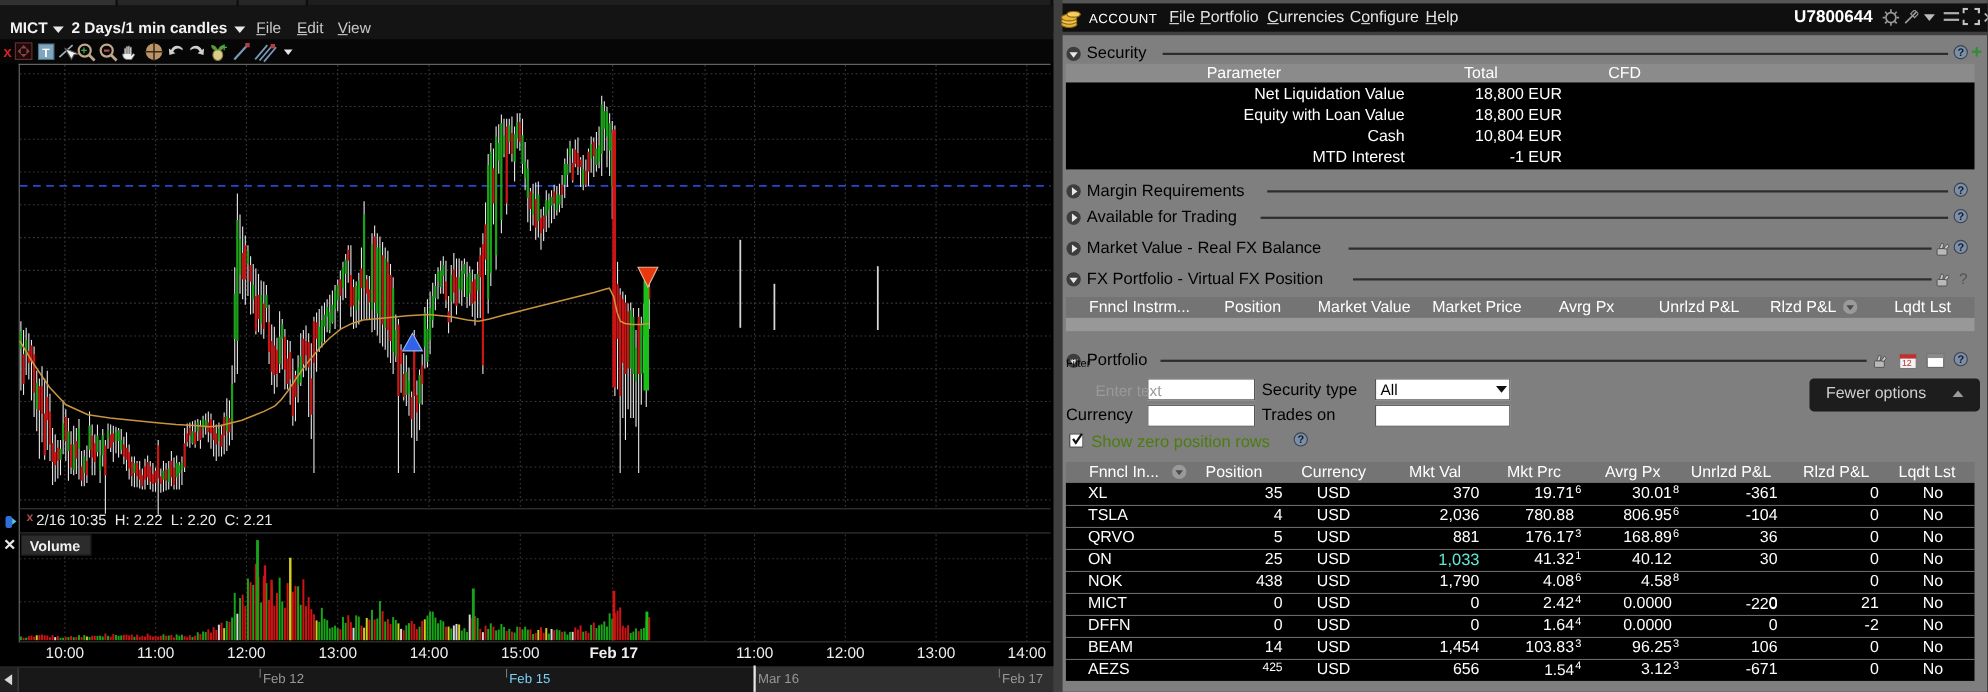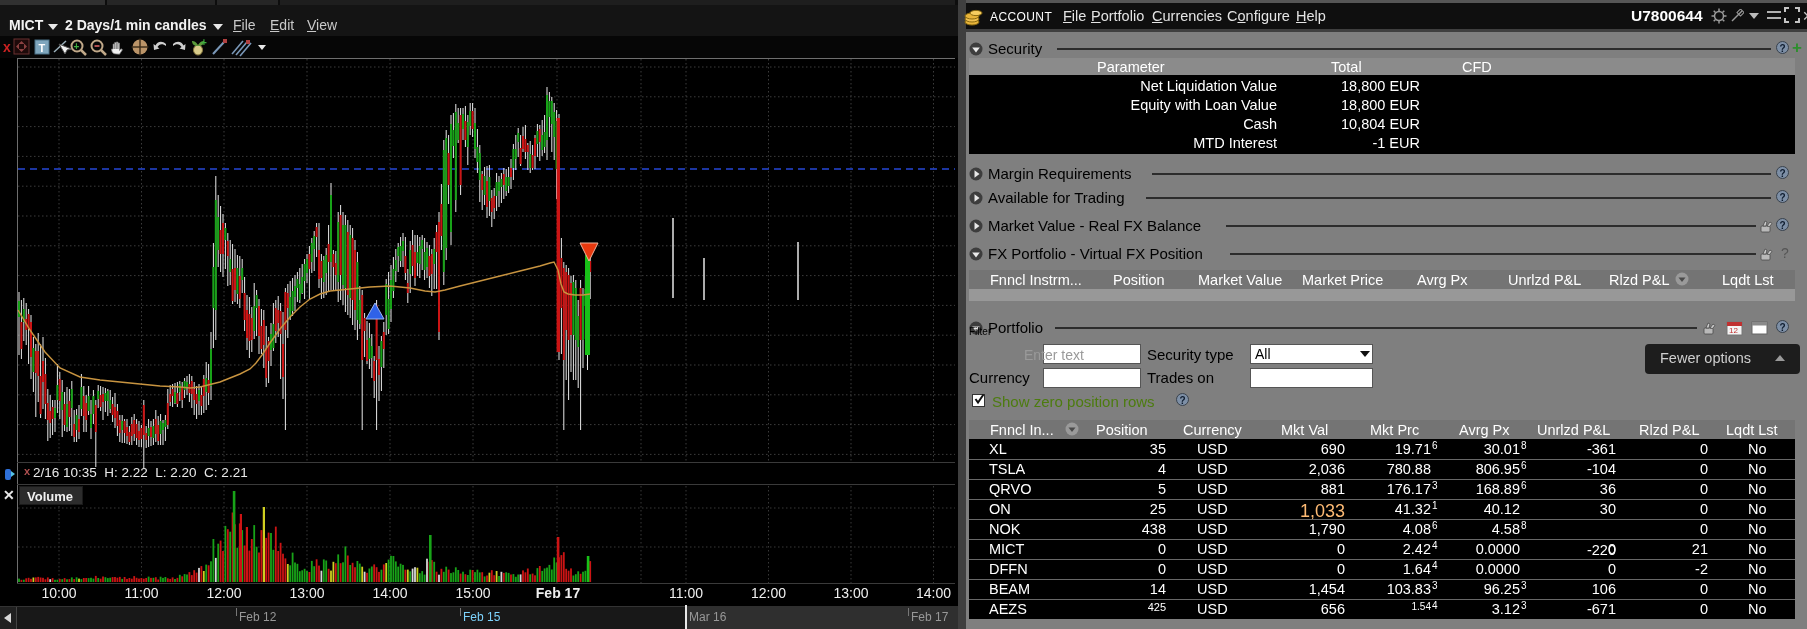--- a/index.html
+++ b/index.html
@@ -1016,21 +1016,21 @@
   <rect x="1" y="2" width="15" height="4" fill="#c03030"></rect>
   <text x="3" y="13" font-size="8" fill="#c03030" font-family="Liberation Sans">12</text>
 </svg>
 <svg width="17" height="16" style="position:absolute;left:1751px;top:320px">
   <rect x="1" y="2" width="15" height="12" fill="#fff" stroke="#666"></rect>
   <rect x="1" y="2" width="15" height="3.5" fill="#8a8a8a"></rect>
 </svg>
 <div style="position:absolute;left:1776px;top:320px;width:13px;height:13px;border-radius:50%;background:#7d8fa6;border:1px solid #39424d;color:#0d1b2e;font-size:10px;font-weight:bold;text-align:center;line-height:13px">?</div>
 <div class="abs" style="left:969px;top:326px;font-size:10px;color:#000">Filter</div>
 <div class="abs" style="left:1043px;top:344px;width:98px;height:20px;background:#fff;border:1px solid #555"></div>
-<div class="abs" style="left:1024px;top:347px;font-size:14px;color:#9a9a9a">Enter text</div>
+<div class="abs" style="left:996px;top:347px;font-size:14px;color:#9a9a9a">Enter text</div>
 <div class="abs" style="left:1147px;top:346px;font-size:15px;color:#000">Security type</div>
 <div class="abs" style="left:1250px;top:344px;width:123px;height:20px;background:#fff;border:1px solid #555"></div>
 <div class="abs" style="left:1255px;top:346px;font-size:14px;color:#000">All</div>
 <div class="abs" style="left:1360px;top:351px;width:0;height:0;border-left:5px solid transparent;border-right:5px solid transparent;border-top:6px solid #111"></div>
 <div class="abs" style="left:1645px;top:344px;width:155px;height:30px;background:#1d1d1d;border-radius:4px"></div>
 <div class="abs" style="left:1660px;top:350px;font-size:14.5px;color:#cfcfcf">Fewer options</div>
 <div class="abs" style="left:1775px;top:355px;width:0;height:0;border-left:5px solid transparent;border-right:5px solid transparent;border-bottom:6px solid #9a9a9a"></div>
 <div class="abs" style="left:969px;top:369px;font-size:15px;color:#000">Currency</div>
 <div class="abs" style="left:1043px;top:368px;width:98px;height:20px;background:#fff;border:1px solid #555"></div>
 <div class="abs" style="left:1147px;top:369px;font-size:15px;color:#000">Trades on</div>
@@ -1053,21 +1053,21 @@
 <div class="abs" style="left:1281px;top:422px;font-size:14.5px;color:#fff">Mkt Val</div>
 <div class="abs" style="left:1370px;top:422px;font-size:14.5px;color:#fff">Mkt Prc</div>
 <div class="abs" style="left:1459px;top:422px;font-size:14.5px;color:#fff">Avrg Px</div>
 <div class="abs" style="left:1537px;top:422px;font-size:14.5px;color:#fff">Unrlzd P&amp;L</div>
 <div class="abs" style="left:1639px;top:422px;font-size:14.5px;color:#fff">Rlzd P&amp;L</div>
 <div class="abs" style="left:1726px;top:422px;font-size:14.5px;color:#fff">Lqdt Lst</div>
 <div class="abs" style="left:969px;top:439px;width:826px;height:180px;background:#000"></div>
 <span style="position:absolute;left:989px;top:441px;font-size:14.5px;color:#fff">XL</span>
 <span style="position:absolute;right:641px;top:441px;font-size:14.5px;color:#fff">35</span>
 <span style="position:absolute;left:1197px;top:441px;font-size:14.5px;color:#fff">USD</span>
-<span style="position:absolute;right:462px;top:441px;font-size:14.5px;color:#fff">690</span>
+<span style="position:absolute;right:462px;top:441px;font-size:14.5px;color:#fff">370</span>
 <span style="position:absolute;right:376px;top:441px;font-size:14.5px;color:#fff">19.71</span>
 <span style="position:absolute;left:1432px;top:440px;font-size:10px;color:#fff">6</span>
 <span style="position:absolute;right:287px;top:441px;font-size:14.5px;color:#fff">30.01</span>
 <span style="position:absolute;left:1521px;top:440px;font-size:10px;color:#fff">8</span>
 <span style="position:absolute;right:191px;top:441px;font-size:14.5px;color:#fff">-361</span>
 <span style="position:absolute;right:99px;top:441px;font-size:14.5px;color:#fff">0</span>
 <span style="position:absolute;left:1748px;top:441px;font-size:14.5px;color:#fff">No</span>
 <div style="position:absolute;left:969px;top:459px;width:826px;height:1px;background:#686868"></div>
 <span style="position:absolute;left:989px;top:461px;font-size:14.5px;color:#fff">TSLA</span>
 <span style="position:absolute;right:641px;top:461px;font-size:14.5px;color:#fff">4</span>
@@ -1088,21 +1088,21 @@
 <span style="position:absolute;left:1432px;top:480px;font-size:10px;color:#fff">3</span>
 <span style="position:absolute;right:287px;top:481px;font-size:14.5px;color:#fff">168.89</span>
 <span style="position:absolute;left:1521px;top:480px;font-size:10px;color:#fff">6</span>
 <span style="position:absolute;right:191px;top:481px;font-size:14.5px;color:#fff">36</span>
 <span style="position:absolute;right:99px;top:481px;font-size:14.5px;color:#fff">0</span>
 <span style="position:absolute;left:1748px;top:481px;font-size:14.5px;color:#fff">No</span>
 <div style="position:absolute;left:969px;top:499px;width:826px;height:1px;background:#686868"></div>
 <span style="position:absolute;left:989px;top:501px;font-size:14.5px;color:#fff">ON</span>
 <span style="position:absolute;right:641px;top:501px;font-size:14.5px;color:#fff">25</span>
 <span style="position:absolute;left:1197px;top:501px;font-size:14.5px;color:#fff">USD</span>
-<span style="position:absolute;right:462px;top:501px;font-size:18px;color:#fdba74">1,033</span>
+<span style="position:absolute;right:462px;top:501px;font-size:15px;color:#5eead4">1,033</span>
 <span style="position:absolute;right:376px;top:501px;font-size:14.5px;color:#fff">41.32</span>
 <span style="position:absolute;left:1432px;top:500px;font-size:10px;color:#fff">1</span>
 <span style="position:absolute;right:287px;top:501px;font-size:14.5px;color:#fff">40.12</span>
 <span style="position:absolute;right:191px;top:501px;font-size:14.5px;color:#fff">30</span>
 <span style="position:absolute;right:99px;top:501px;font-size:14.5px;color:#fff">0</span>
 <span style="position:absolute;left:1748px;top:501px;font-size:14.5px;color:#fff">No</span>
 <div style="position:absolute;left:969px;top:519px;width:826px;height:1px;background:#686868"></div>
 <span style="position:absolute;left:989px;top:521px;font-size:14.5px;color:#fff">NOK</span>
 <span style="position:absolute;right:641px;top:521px;font-size:14.5px;color:#fff">438</span>
 <span style="position:absolute;left:1197px;top:521px;font-size:14.5px;color:#fff">USD</span>
@@ -1146,18 +1146,18 @@
 <span style="position:absolute;right:287px;top:581px;font-size:14.5px;color:#fff">96.25</span>
 <span style="position:absolute;left:1521px;top:580px;font-size:10px;color:#fff">3</span>
 <span style="position:absolute;right:191px;top:581px;font-size:14.5px;color:#fff">106</span>
 <span style="position:absolute;right:99px;top:581px;font-size:14.5px;color:#fff">0</span>
 <span style="position:absolute;left:1748px;top:581px;font-size:14.5px;color:#fff">No</span>
 <div style="position:absolute;left:969px;top:599px;width:826px;height:1px;background:#686868"></div>
 <span style="position:absolute;left:989px;top:601px;font-size:14.5px;color:#fff">AEZS</span>
 <span style="position:absolute;right:641px;top:601px;font-size:11px;color:#fff">425</span>
 <span style="position:absolute;left:1197px;top:601px;font-size:14.5px;color:#fff">USD</span>
 <span style="position:absolute;right:462px;top:601px;font-size:14.5px;color:#fff">656</span>
-<span style="position:absolute;right:376px;top:601px;font-size:10px;color:#fff">1.54</span>
+<span style="position:absolute;right:376px;top:601px;font-size:14px;color:#fff">1.54</span>
 <span style="position:absolute;left:1432px;top:600px;font-size:10px;color:#fff">4</span>
 <span style="position:absolute;right:287px;top:601px;font-size:14.5px;color:#fff">3.12</span>
 <span style="position:absolute;left:1521px;top:600px;font-size:10px;color:#fff">3</span>
 <span style="position:absolute;right:191px;top:601px;font-size:14.5px;color:#fff">-671</span>
 <span style="position:absolute;right:99px;top:601px;font-size:14.5px;color:#fff">0</span>
 <span style="position:absolute;left:1748px;top:601px;font-size:14.5px;color:#fff">No</span>
 </body></html>

